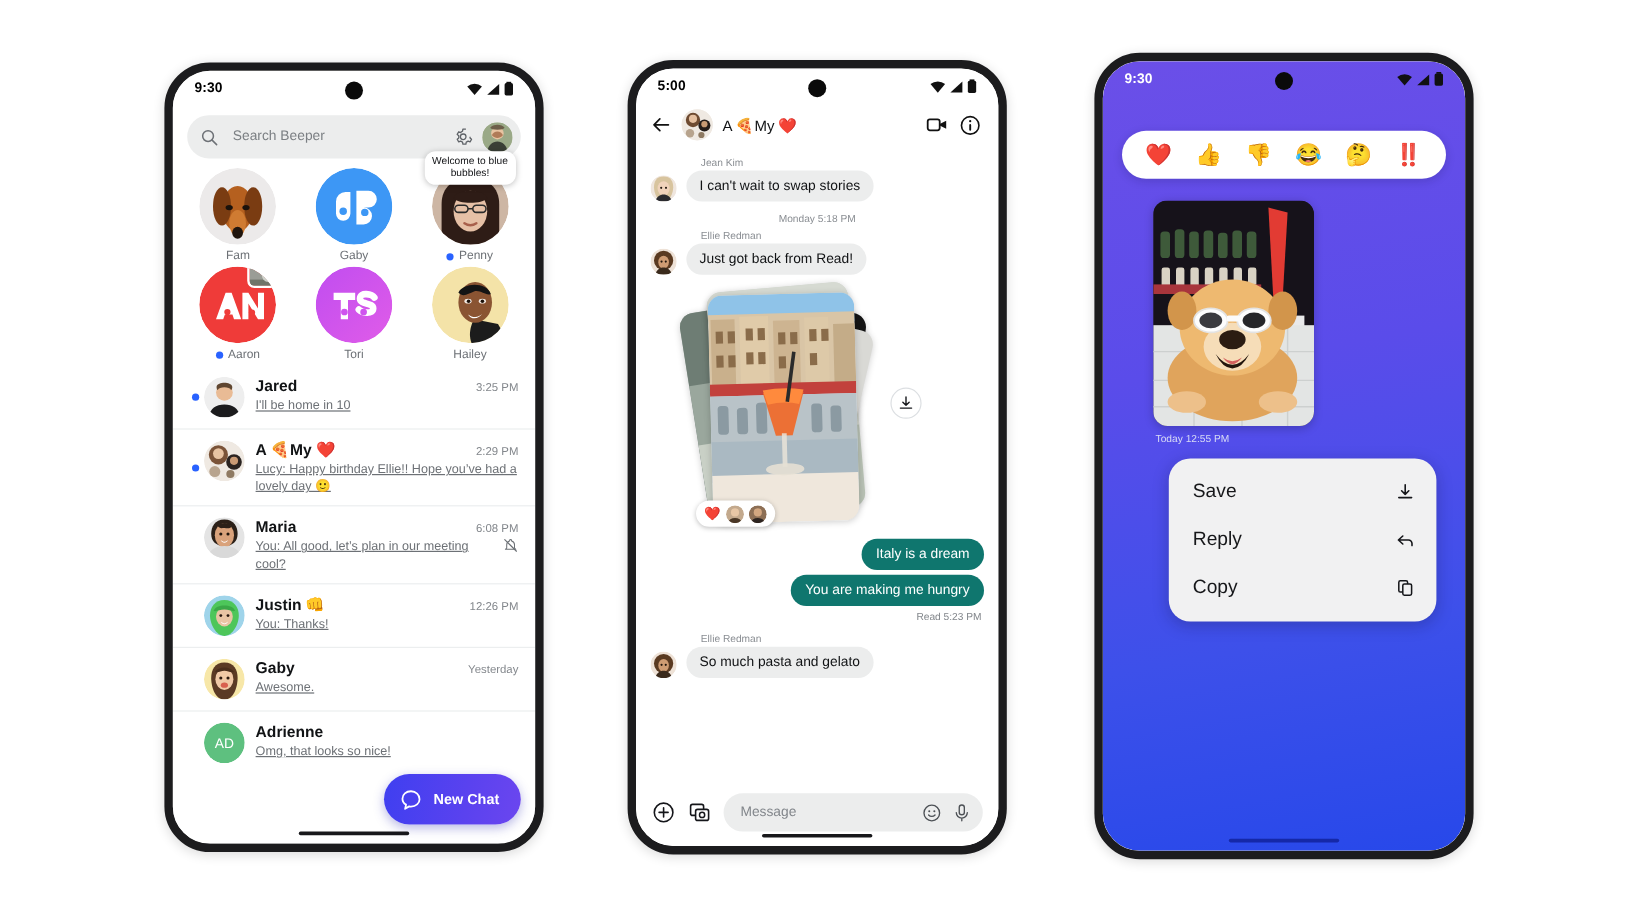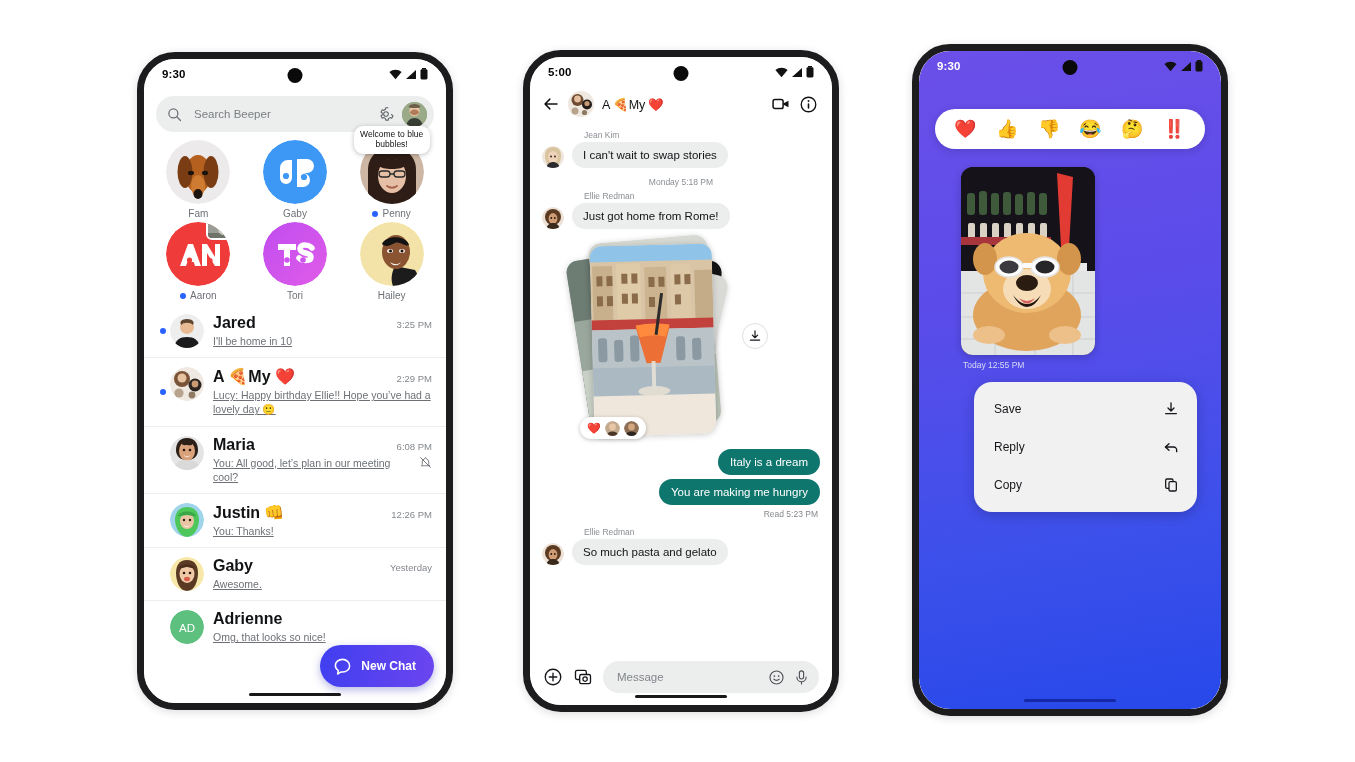--- a/index.html
+++ b/index.html
@@ -83,21 +83,21 @@
     border-top: 1px solid #eceeef; min-height: 52px;
   }
   .chatrow:first-child { border-top: none; }
   .unread-dot {
     position: absolute; left: 16px; top: 50%; transform: translateY(-50%);
     width: 6px; height: 6px; border-radius: 50%; background: #2962ff;
   }
   .chatav { width: 34px; height: 34px; border-radius: 50%; overflow: hidden; flex:none; margin-left: 16px; position: relative; }
   .chatbody { flex: 1; min-width: 0; }
   .chat-top { display: flex; align-items: baseline; justify-content: space-between; gap: 6px; }
-  .chat-name { font-size: 16px; font-weight: 700; color: #111315; white-space: nowrap; }
+  .chat-name { font-size: 13px; font-weight: 700; color: #111315; white-space: nowrap; }
   .chat-time { font-size: 9.5px; color: #83878c; white-space: nowrap; flex:none; }
   .chat-prev {
     font-size: 10.5px; color: #6d7176; line-height: 1.35; margin-top: 2px;
     display: flex; align-items: flex-start; gap: 5px;
   }
   .chat-prev span.txt { flex: 1; text-decoration: underline; }
 
   .fab {
     position: absolute; right: 12px; bottom: 16px;
     height: 42px; padding: 0 18px 0 13px; border-radius: 21px;
@@ -179,21 +179,21 @@
     width: 134px; height: 188px; border-radius: 12px; overflow: hidden;
     margin: 18px 0 0 42px; position: relative; box-shadow: 0 2px 8px rgba(0,0,0,.2); flex:none;
   }
   .p3stamp { font-size: 8.5px; color: #d8dbf5; margin: 5px 0 0 44px; flex:none; }
   .ctxmenu {
     margin: 12px 24px 0 55px; background: #f1f1f2; border-radius: 18px;
     padding: 8px 0; box-shadow: 0 3px 12px rgba(20,20,60,.26); flex:none;
   }
   .ctxitem {
     display: flex; align-items: center; justify-content: space-between;
-    padding: 11px 18px 11px 20px; font-size: 12px; color: #16171a;
+    padding: 11px 18px 11px 20px; font-size: 16px; color: #16171a;
   }
   .p3 .homebar { background: #12229c; opacity: .85; }
 
   svg { display: block; }
 </style>
 </head>
 <body>
 
 <div class="stage">
 
@@ -581,21 +581,21 @@
           <div class="msgav">
             <svg width="22" height="22" viewBox="0 0 22 22">
                 <circle cx="11" cy="11" r="11" fill="#eee2d7"></circle>
                 <circle cx="11" cy="10" r="8" fill="#5a3a21"></circle>
                 <ellipse cx="11" cy="11.5" rx="4.4" ry="5.4" fill="#cf9c73"></ellipse>
                 <circle cx="9.3" cy="11" r=".9" fill="#20150c"></circle>
                 <circle cx="12.8" cy="11" r=".9" fill="#20150c"></circle>
                 <path d="M4 22c1-4 4-6 7-6s6 2 7 6Z" fill="#3a2a1c"></path>
               </svg>
           </div>
-          <div class="bubble-in">Just got home from Rome!</div>
+          <div class="bubble-in">Just got back from Read!</div>
         </div>
 
         <div class="photostack">
           <div class="ps-card" style="left:6px; top:18px; width:110px; height:176px; transform:rotate(-9deg); background:#7e8d86;">
             <svg width="110" height="176" viewBox="0 0 110 176">
                 <rect width="110" height="176" fill="#9aa79d"></rect>
                 <rect y="110" width="110" height="66" fill="#c9d0c6"></rect>
                 <rect y="0" width="110" height="60" fill="#6e7d74"></rect>
               </svg>
           </div>

